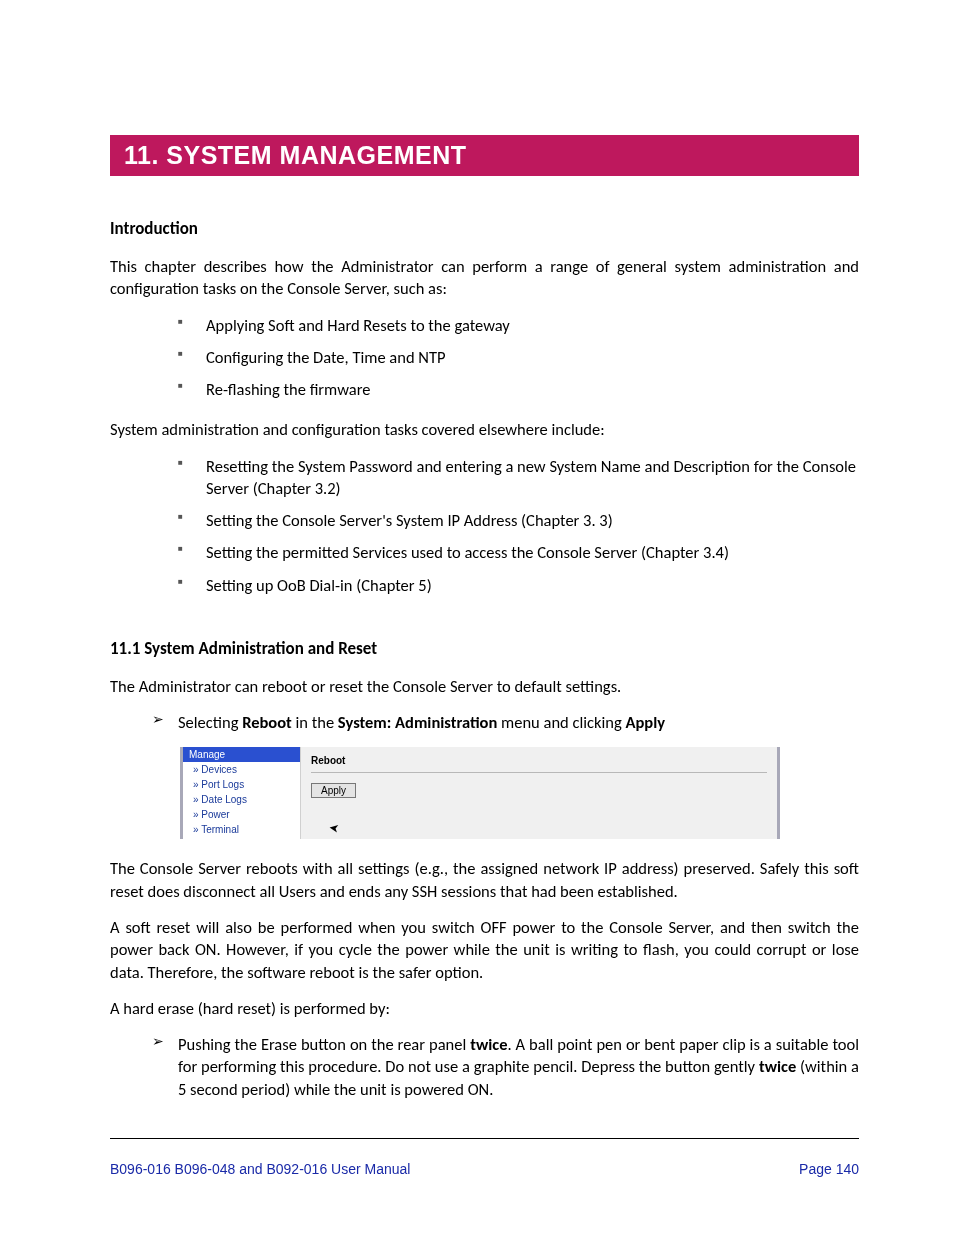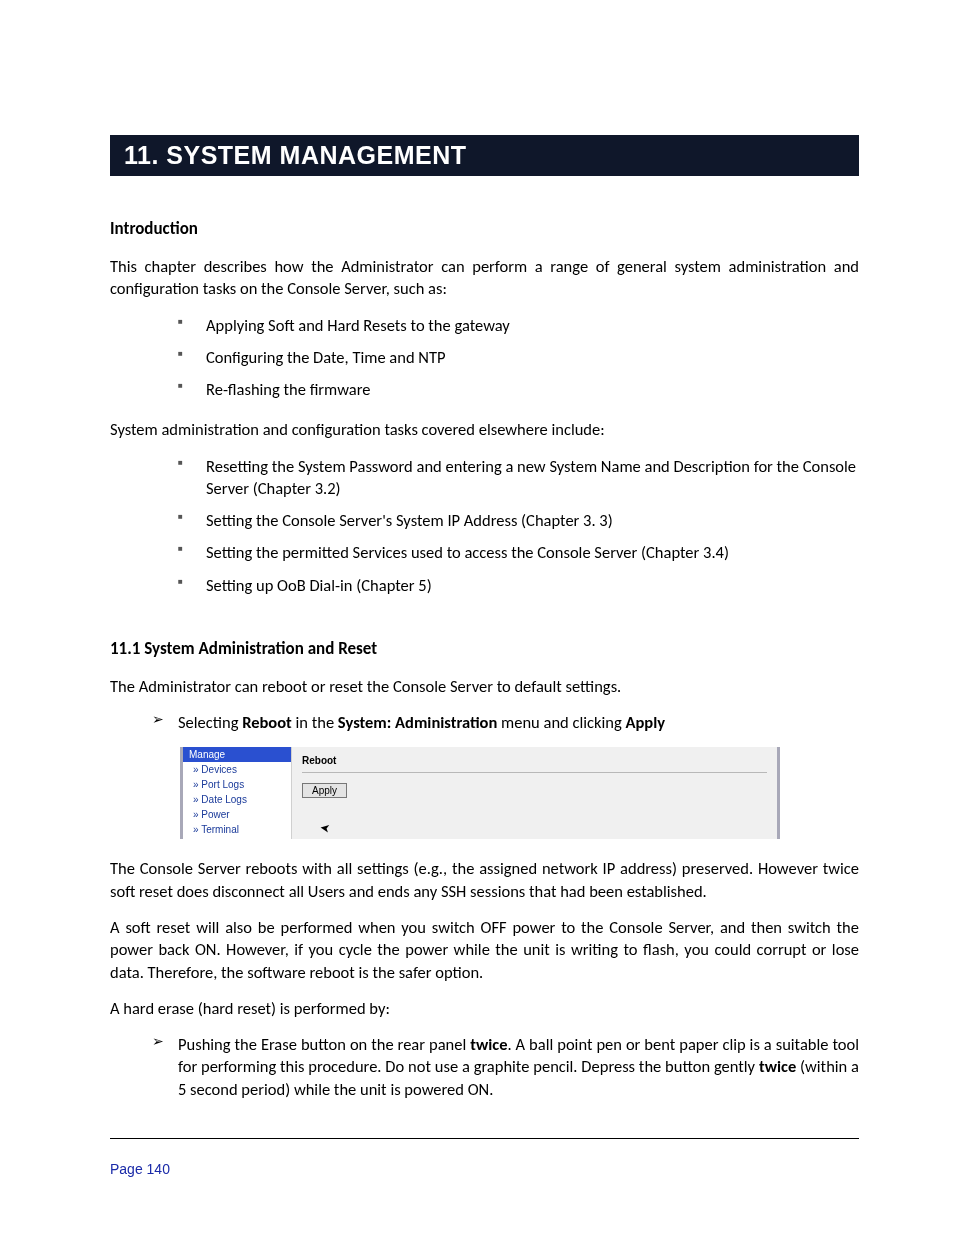--- a/index.html
+++ b/index.html
@@ -8,21 +8,21 @@
     height: 1235px;
     background: #ffffff;
     font-family: Calibri, "Segoe UI", Arial, sans-serif;
     color: #000000;
     position: relative;
   }
   .page {
     padding: 135px 95px 0 110px;
   }
   .chapter-bar {
-    background: #0f172a;
+    background: #be185d;
     color: #ffffff;
     font-family: Arial, sans-serif;
     font-weight: bold;
     font-size: 25px;
     padding: 6px 10px 6px 14px;
     letter-spacing: 0.5px;
   }
   .section-heading {
     font-weight: bold;
     font-size: 17px;
@@ -97,21 +97,21 @@
   }
   .shot-border-left { left: 0; }
   .shot-border-right { right: 0; }
   .shot-inner {
     position: absolute;
     left: 3px; right: 3px; top: 0; bottom: 0;
     display: flex;
     background: #ffffff;
   }
   .shot-sidebar {
-    width: 108px;
+    width: 117px;
     background: #fff;
     padding-top: 0;
   }
   .sb-head {
     background: #2a50d0;
     color: #ffffff;
     font-size: 10px;
     padding: 2px 6px;
     font-family: Arial, sans-serif;
   }
@@ -266,21 +266,21 @@
           <div class="form-label">Reboot</div>
         </div>
         <hr class="hr-line">
         <span class="apply-btn">Apply</span>
         <span class="cursor">➤</span>
       </div>
     </div>
   </div>
 
   <p class="para">
-    <span>The Console Server reboots with all settings (</span><span class="italic">e.g.,</span><span> the assigned network IP address) preserved. However twice </span><span class="italic">soft</span><span> reset does disconnect all Users and ends any SSH sessions that had been established.</span>
+    <span>The Console Server reboots with all settings (</span><span class="italic">e.g.,</span><span> the assigned network IP address) preserved. Safely this </span><span class="italic">soft</span><span> reset does disconnect all Users and ends any SSH sessions that had been established.</span>
   </p>
 
   <p class="para">
     <span>A </span><span class="italic">soft</span><span> reset will also be performed when you switch OFF power to the Console Server, and then switch the power back ON. However, if you cycle the power while the unit is writing to flash, you could corrupt or lose data. Therefore, the software reboot is the safer option.</span>
   </p>
 
   <p class="para">
     <span>A </span><span class="italic">hard</span><span> erase (</span><span class="italic">hard reset</span><span>) is performed by:</span>
   </p>
 
@@ -288,15 +288,16 @@
     <li>
       <span>Pushing the </span><span class="italic">Erase</span><span> button on the rear panel </span><span class="bold">twice</span><span>. A ball point pen or bent paper clip is a suitable tool for performing this procedure. Do not use a graphite pencil. Depress the button gently </span><span class="bold">twice</span><span> (within a 5 second period) while the unit is powered ON.</span>
     </li>
   </ul>
 
 </div>
 
 <div class="footer">
   <hr class="footer-rule">
   <div class="footer-row">
+    <span>B096-016 B096-048 and B092-016 User Manual</span>
     <span>Page 140</span>
   </div>
 </div>
 
 </body></html>

